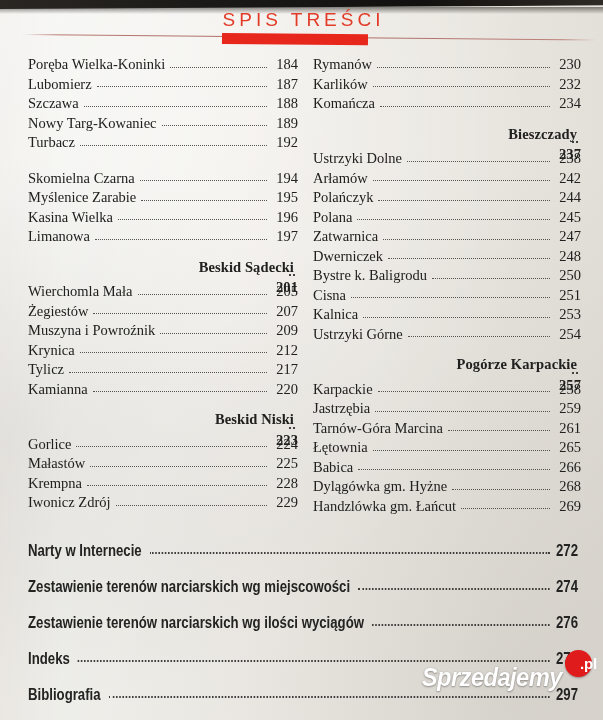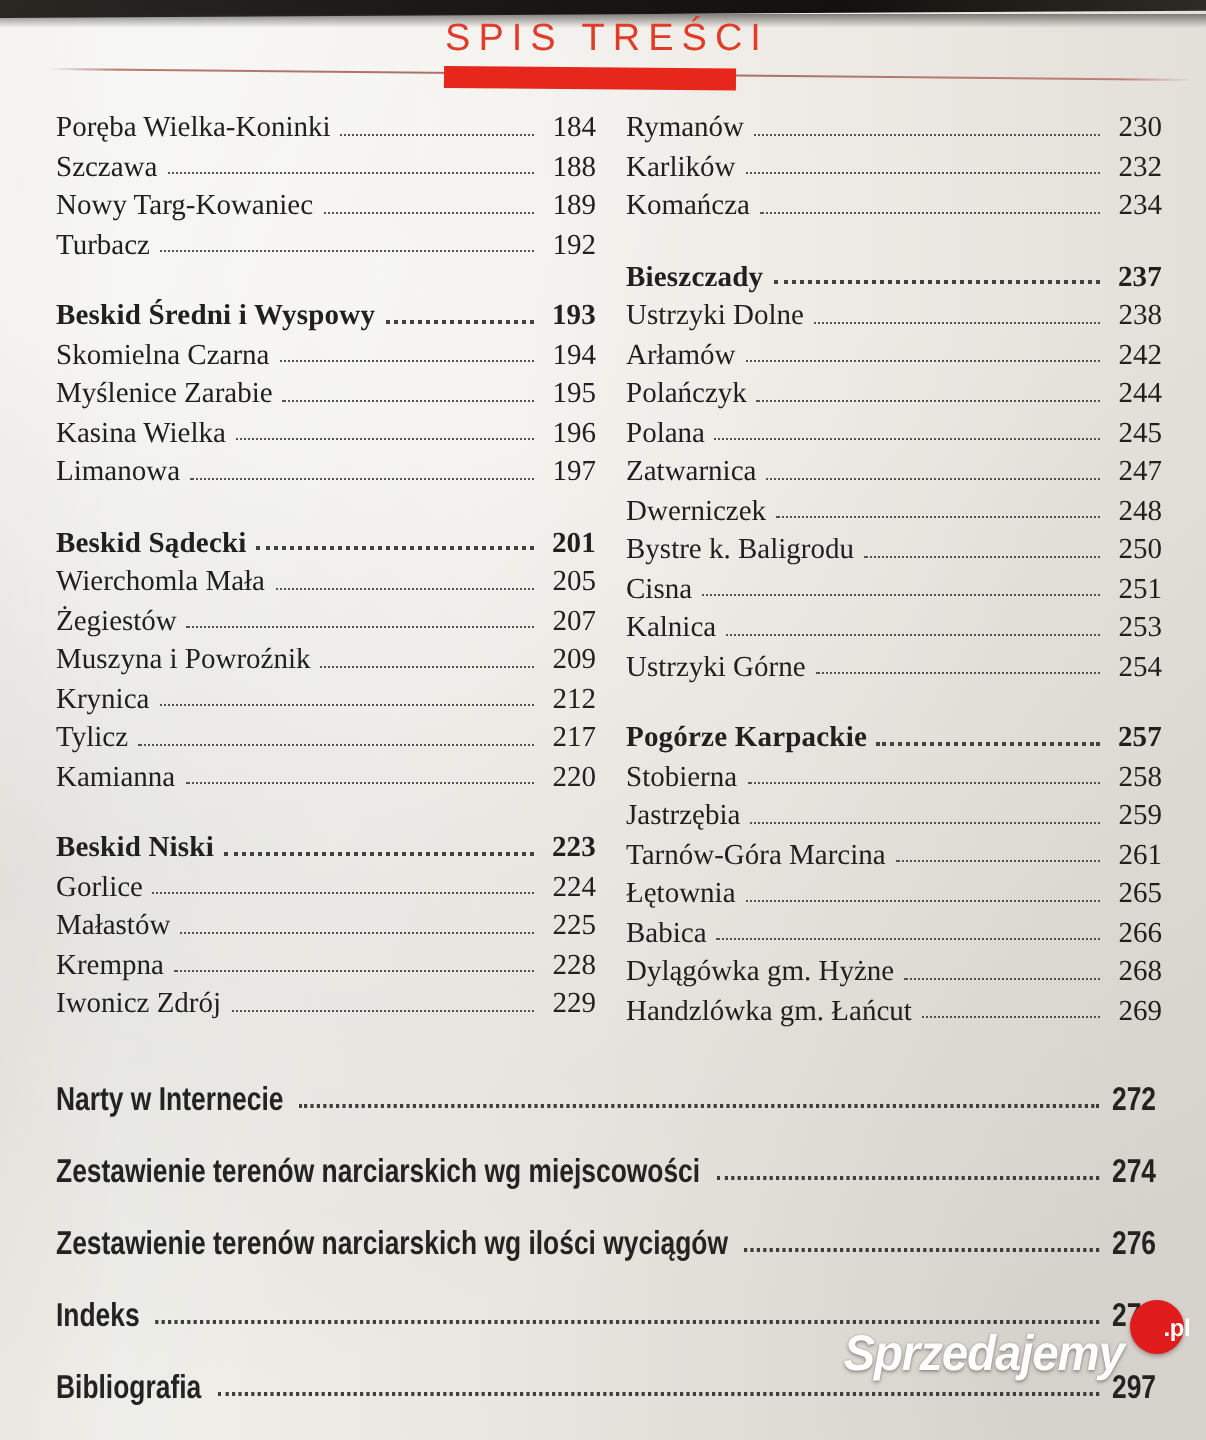--- a/index.html
+++ b/index.html
@@ -131,20 +131,21 @@
   .entry .page {
     flex: 0 0 auto;
     font-variant-numeric: lining-nums;
     padding-left: 2px;
     text-align: right;
     min-width: 26px;
   }
   .entry.section {
     font-weight: bold;
     letter-spacing: 0.1px;
+    flex-direction: column;
   }
   .entry.section .leader {
     border-bottom-width: 2px;
     opacity: 0.95;
   }
   .gap { height: 16px; }
 
   
   #bottom {
     position: absolute;
@@ -205,21 +206,21 @@
     border-radius: 50%;
     background: #e01b1b;
     box-shadow: 0 1px 2px rgba(80,40,40,0.45);
     display: flex;
     align-items: center;
     justify-content: center;
   }
   #wm-badge span {
     font-family: "Liberation Sans", sans-serif;
     font-weight: bold;
-    font-size: 12px;
+    font-size: 15px;
     color: #ffffff;
     letter-spacing: -0.2px;
     margin-left: 20px;
   }
 </style>
 </head>
 <body>
 
 <div id="page">
   <div id="grain"></div>
@@ -233,40 +234,40 @@
   </div>
 
   <div id="columns">
     <div class="col" id="col-left">
         <div class="entry">
           <span class="label">Poręba Wielka-Koninki</span>
           <span class="leader"></span>
           <span class="page">184</span>
         </div>
         <div class="entry">
+          <span class="label">Lubomierz</span>
+          <span class="leader"></span>
+          <span class="page">187</span>
+        </div>
+        <div class="entry">
           <span class="label">Szczawa</span>
           <span class="leader"></span>
           <span class="page">188</span>
         </div>
         <div class="entry">
           <span class="label">Nowy Targ-Kowaniec</span>
           <span class="leader"></span>
           <span class="page">189</span>
         </div>
         <div class="entry">
           <span class="label">Turbacz</span>
           <span class="leader"></span>
           <span class="page">192</span>
         </div>
         <div class="gap"></div>
-        <div class="entry section">
-          <span class="label">Beskid Średni i Wyspowy</span>
-          <span class="leader"></span>
-          <span class="page">193</span>
-        </div>
         <div class="entry">
           <span class="label">Skomielna Czarna</span>
           <span class="leader"></span>
           <span class="page">194</span>
         </div>
         <div class="entry">
           <span class="label">Myślenice Zarabie</span>
           <span class="leader"></span>
           <span class="page">195</span>
         </div>
@@ -415,21 +416,21 @@
           <span class="leader"></span>
           <span class="page">254</span>
         </div>
         <div class="gap"></div>
         <div class="entry section">
           <span class="label">Pogórze Karpackie</span>
           <span class="leader"></span>
           <span class="page">257</span>
         </div>
         <div class="entry">
-          <span class="label">Stobierna</span>
+          <span class="label">Karpackie</span>
           <span class="leader"></span>
           <span class="page">258</span>
         </div>
         <div class="entry">
           <span class="label">Jastrzębia</span>
           <span class="leader"></span>
           <span class="page">259</span>
         </div>
         <div class="entry">
           <span class="label">Tarnów-Góra Marcina</span>

